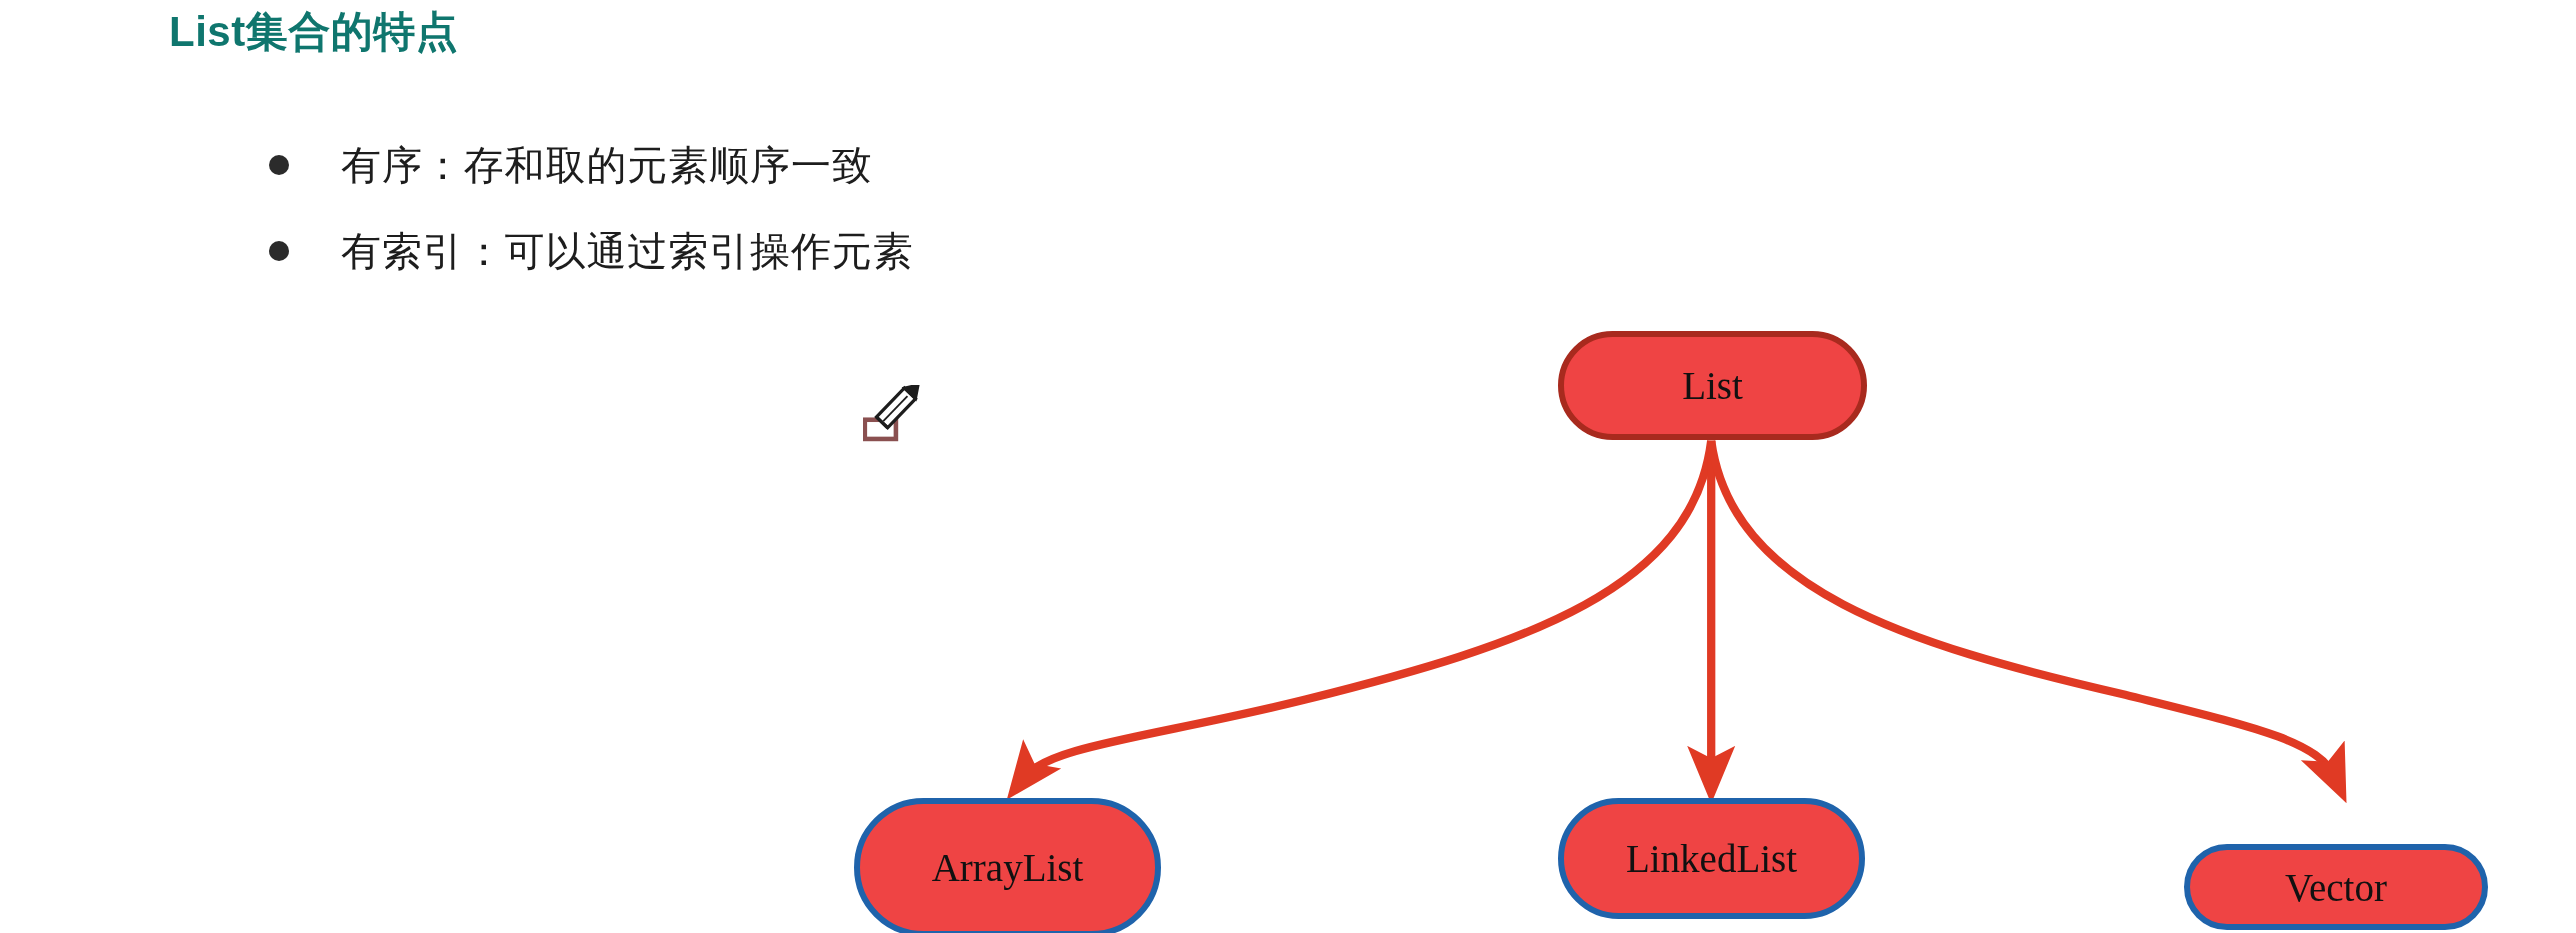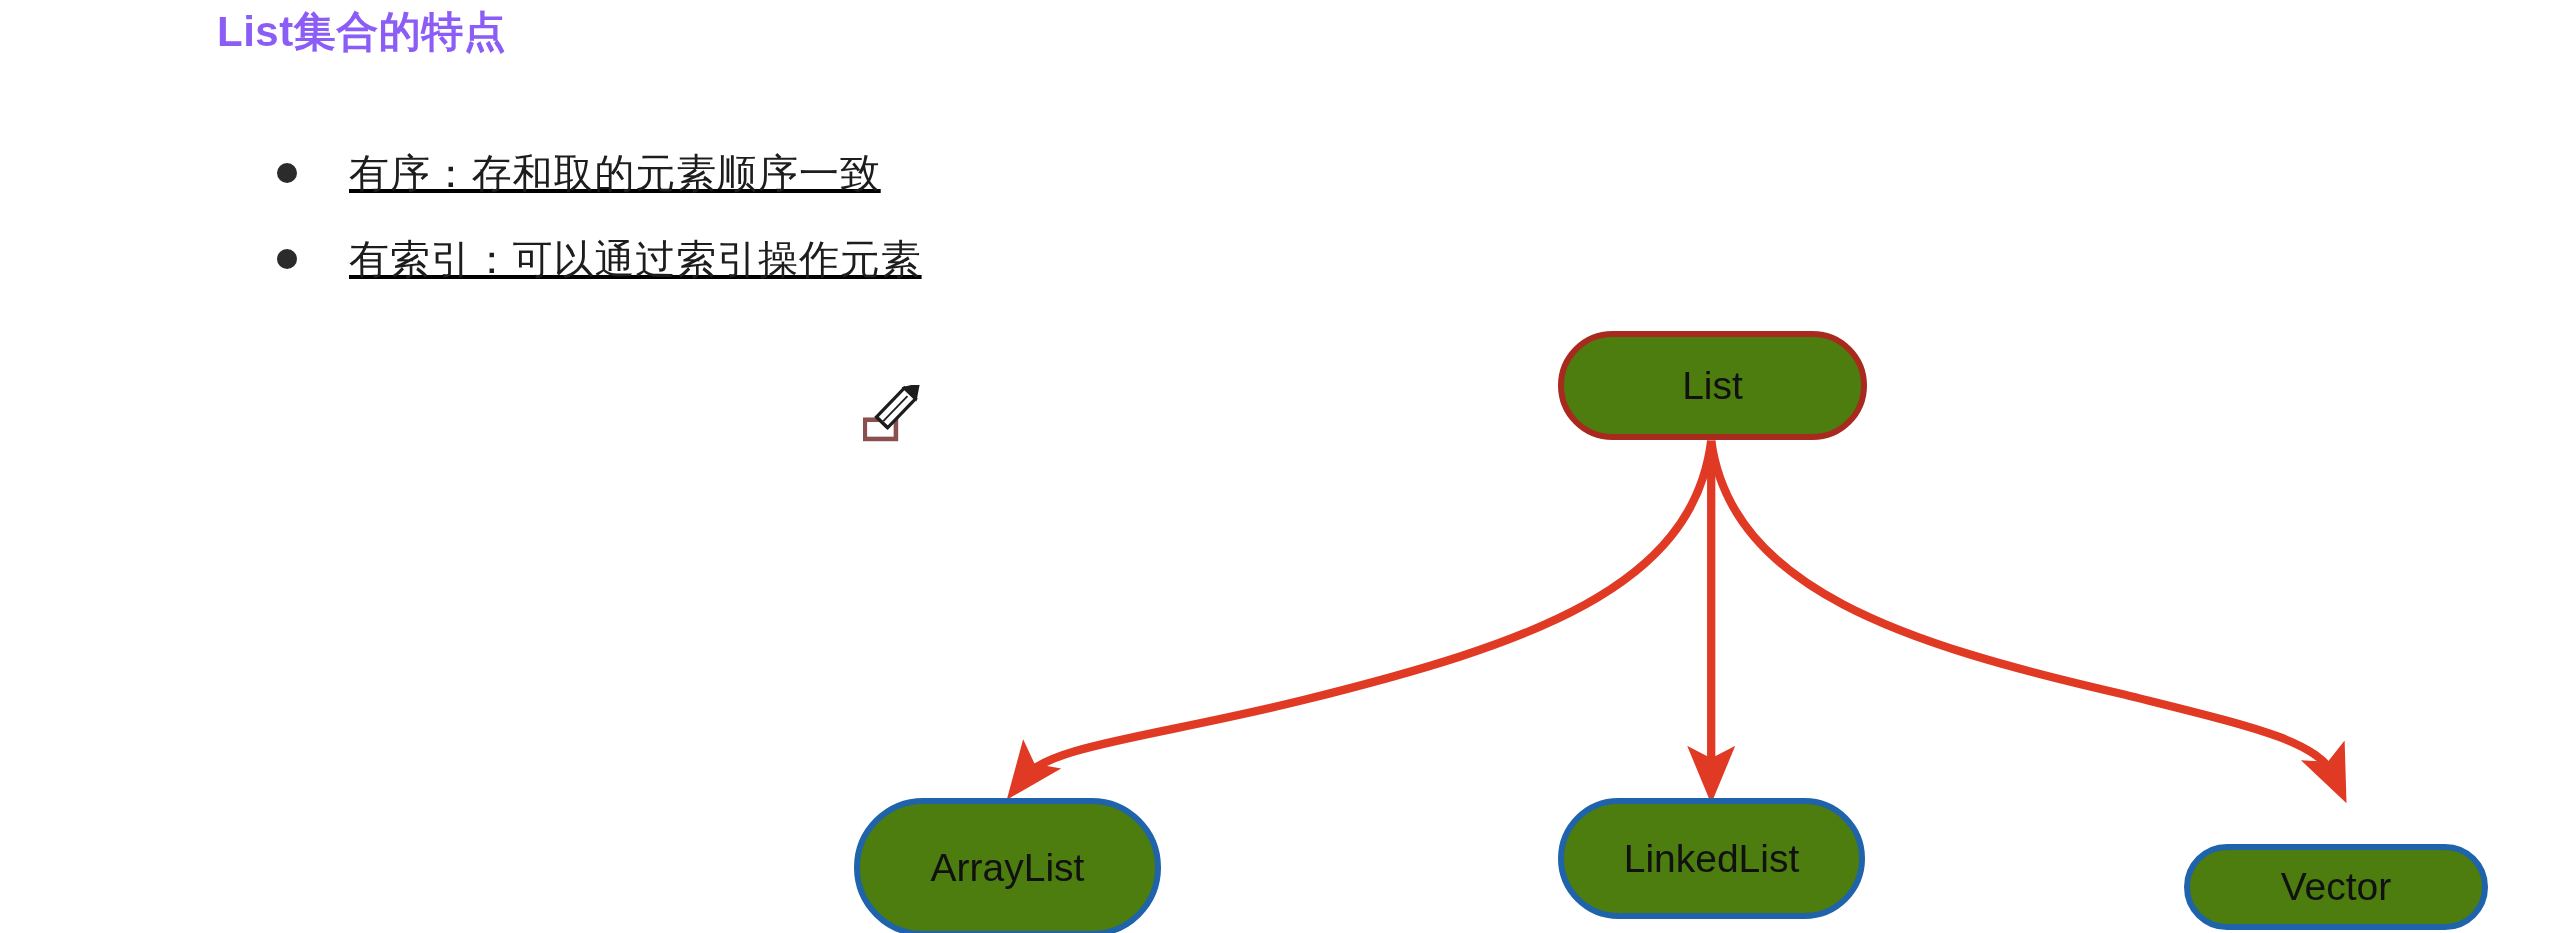--- a/index.html
+++ b/index.html
@@ -16,36 +16,34 @@
     -webkit-font-smoothing: antialiased;
   }
 
   
   #slide-title {
     position: absolute;
     left: 169px;
     top: 7.4px;
     font-size: 42px;
     font-weight: bold;
-    color: #8b5cf6;
+    color: #0f766e;
     letter-spacing: 0.5px;
     white-space: nowrap;
     line-height: 1.2;
-    margin-left: 48px;
   }
 
   
   #bullet-list {
     position: absolute;
     left: 265px;
     top: 118px;
-    margin: 12px;
+    margin: 4px;
     padding: 0;
     list-style: none;
-    text-decoration: underline;
   }
   .bullet-row {
     display: flex;
     align-items: center;
     height: 86px;
   }
   .bullet-dot {
     width: 20px;
     height: 20px;
     border-radius: 50%;
@@ -74,28 +72,29 @@
     left: 0;
     top: 0;
     width: 2576px;
     height: 934px;
     pointer-events: none;
   }
 
   .node {
     position: absolute;
     box-sizing: border-box;
-    background: #4d7c0f;
+    background: #ef4444;
     display: flex;
     align-items: center;
     justify-content: center;
     border-radius: 919px;
     font-size: 39px;
     color: #111111;
     white-space: nowrap;
+    font-family: Liberation Serif, serif;
   }
   .node-root {
     border: 6.4px solid #a82a1e;
   }
   .node-child {
     border: 6.4px solid #1f63ab;
   }
 
   #node-list      { left: 1558px; top: 331px; width: 309px; height: 109px; }
   #node-arraylist { left: 854px;  top: 798px; width: 307px; height: 139px; }

